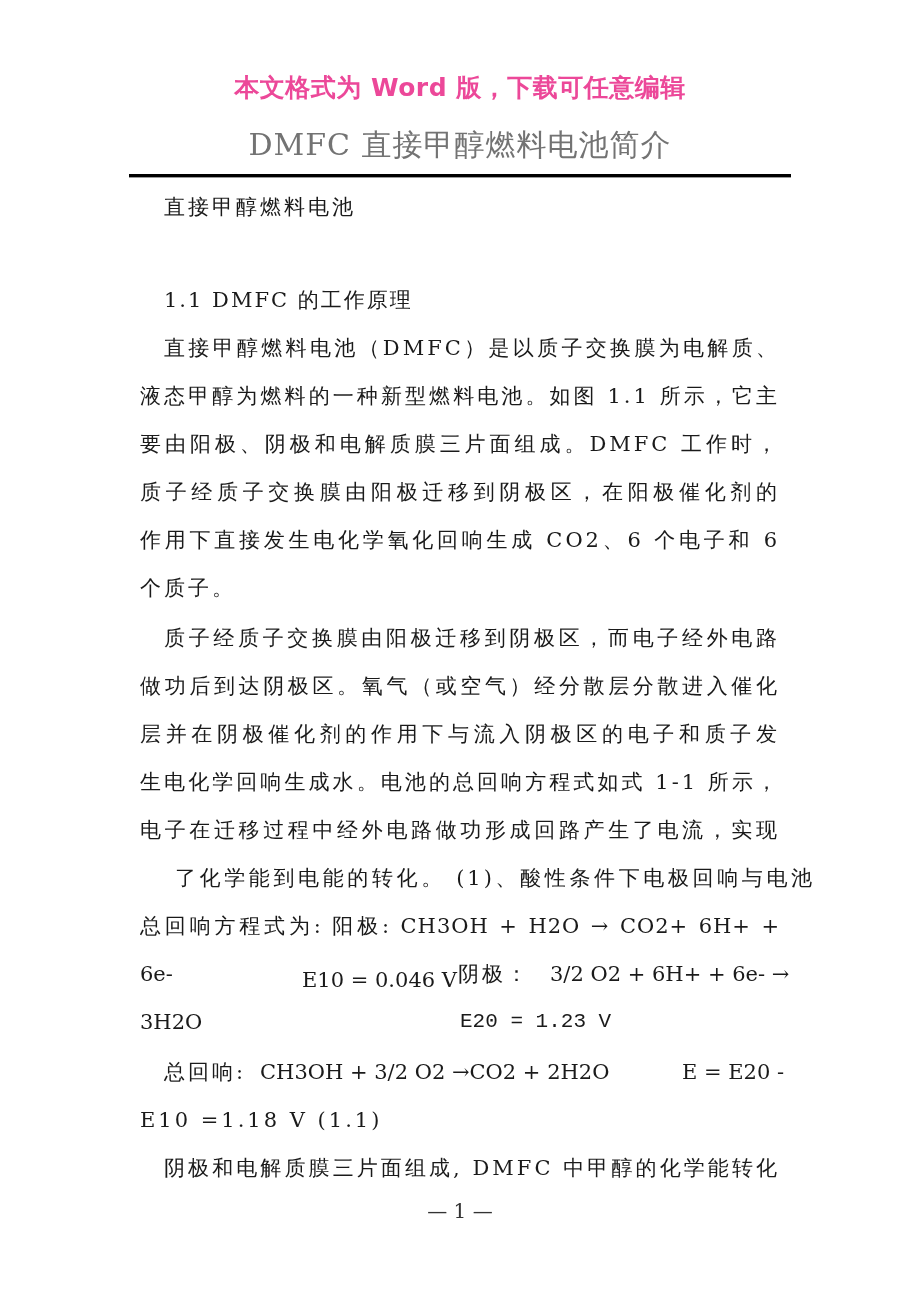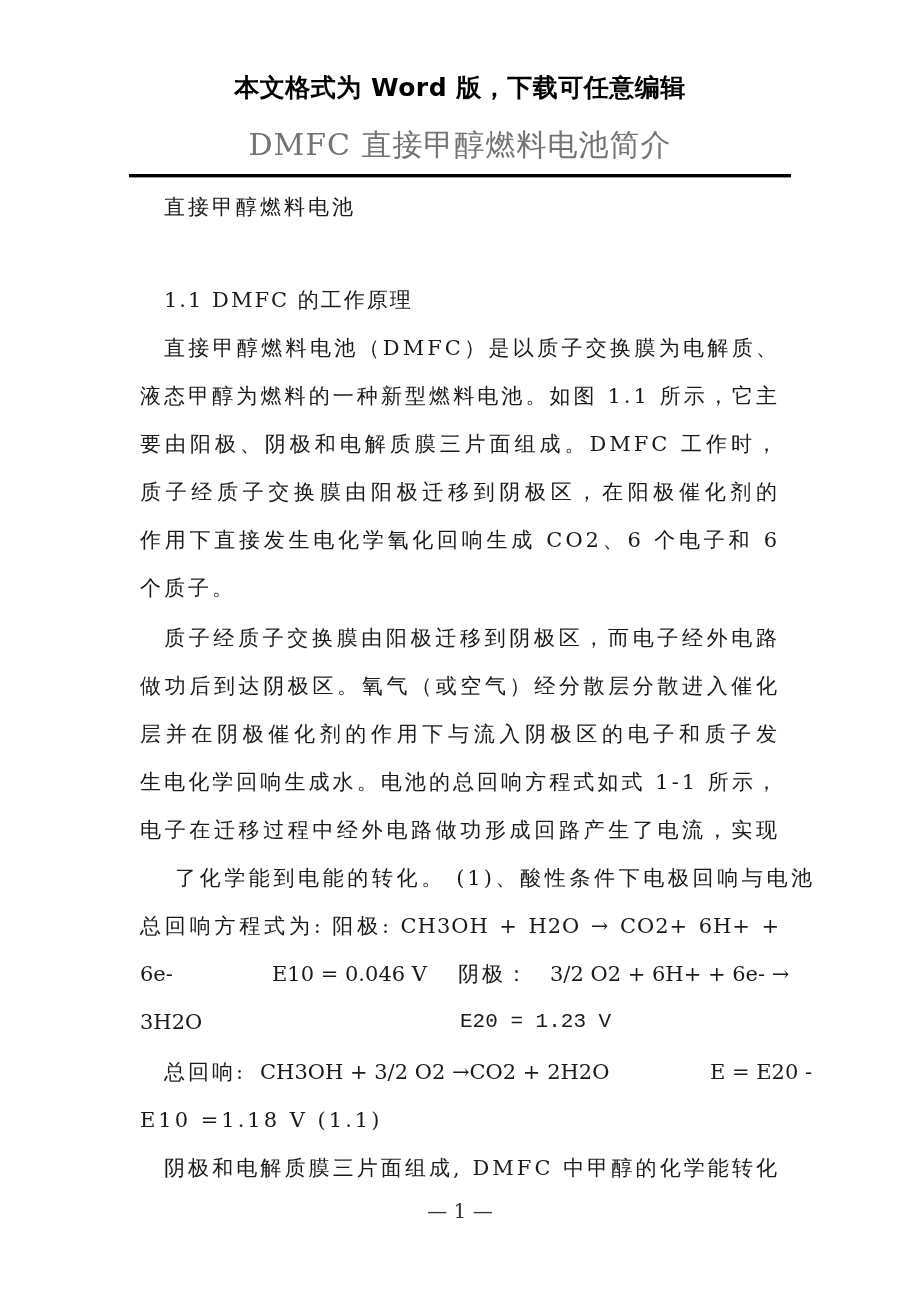--- a/index.html
+++ b/index.html
@@ -21,21 +21,21 @@
     width: 920px; height: 1302px;
   }
   .banner {
     position: absolute;
     left: 0; width: 920px;
     top: 70px;
     text-align: center;
     font-family: "DejaVu Sans", "Liberation Sans", sans-serif;
     font-weight: bold;
     font-size: 25px;
-    color: #000000;
+    color: #ec4899;
     letter-spacing: 0.5px;
     line-height: 36px;
   }
   .doc-title {
     position: absolute;
     left: 0; width: 920px;
     top: 124px;
     text-align: center;
     font-family: "DejaVu Serif", "Liberation Serif", serif;
     font-size: 30px;
@@ -106,31 +106,31 @@
   <div class="line indent justify" style="top:623px;">质子经质子交换膜由阳极迁移到阴极区，而电子经外电路</div>
   <div class="line justify" style="top:671px;">做功后到达阴极区。氧气（或空气）经分散层分散进入催化</div>
   <div class="line justify" style="top:719px;">层并在阴极催化剂的作用下与流入阴极区的电子和质子发</div>
   <div class="line justify" style="top:767px;">生电化学回响生成水。电池的总回响方程式如式 1-1 所示，</div>
   <div class="line justify" style="top:815px;">电子在迁移过程中经外电路做功形成回路产生了电流，实现</div>
   <div class="line justify" style="top:863px;margin-left:35px;">了化学能到电能的转化。 (1)、酸性条件下电极回响与电池</div>
   <div class="line justify" style="top:911px; letter-spacing:1px;">总回响方程式为:     阳极:   CH3OH + H2O  →  CO2+ 6H+ +</div>
 
   <div class="line" style="top:959px;">
     <span class="eq-span" style="left:0;">6e-</span>
-    <span class="eq-span" style="left:132px;">E10 = 0.046 V</span>
+    <span class="eq-span" style="left:162px;margin-top:6px;">E10 = 0.046 V</span>
     <span class="eq-span" style="left:318px; letter-spacing:3px;">阴极：</span>
     <span class="eq-span" style="left:410px;">3/2 O2 + 6H+ + 6e-  →</span>
   </div>
   <div class="line" style="top:1007px;">
     <span class="eq-span" style="left:0;">3H2O</span>
     <span class="eq-span" style="left:320px;font-family:Liberation Mono, monospace;">E20 = 1.23 V</span>
   </div>
   <div class="line indent" style="top:1057px;">
     <span class="eq-span" style="left:0; letter-spacing:3px;">总回响:</span>
     <span class="eq-span" style="left:96px;">CH3OH + 3/2 O2  →CO2 + 2H2O</span>
-    <span class="eq-span" style="left:546px;">E = E20 -</span>
+    <span class="eq-span" style="left:518px;">E = E20 -</span>
   </div>
   <div class="line" style="top:1105px;">E10 =1.18 V    (1.1)</div>
 
   <div class="line indent justify" style="top:1153px;">阴极和电解质膜三片面组成, DMFC  中甲醇的化学能转化为</div>
 
   <div class="page-number">— 1 —</div>
 </div>
 
 </body></html>

